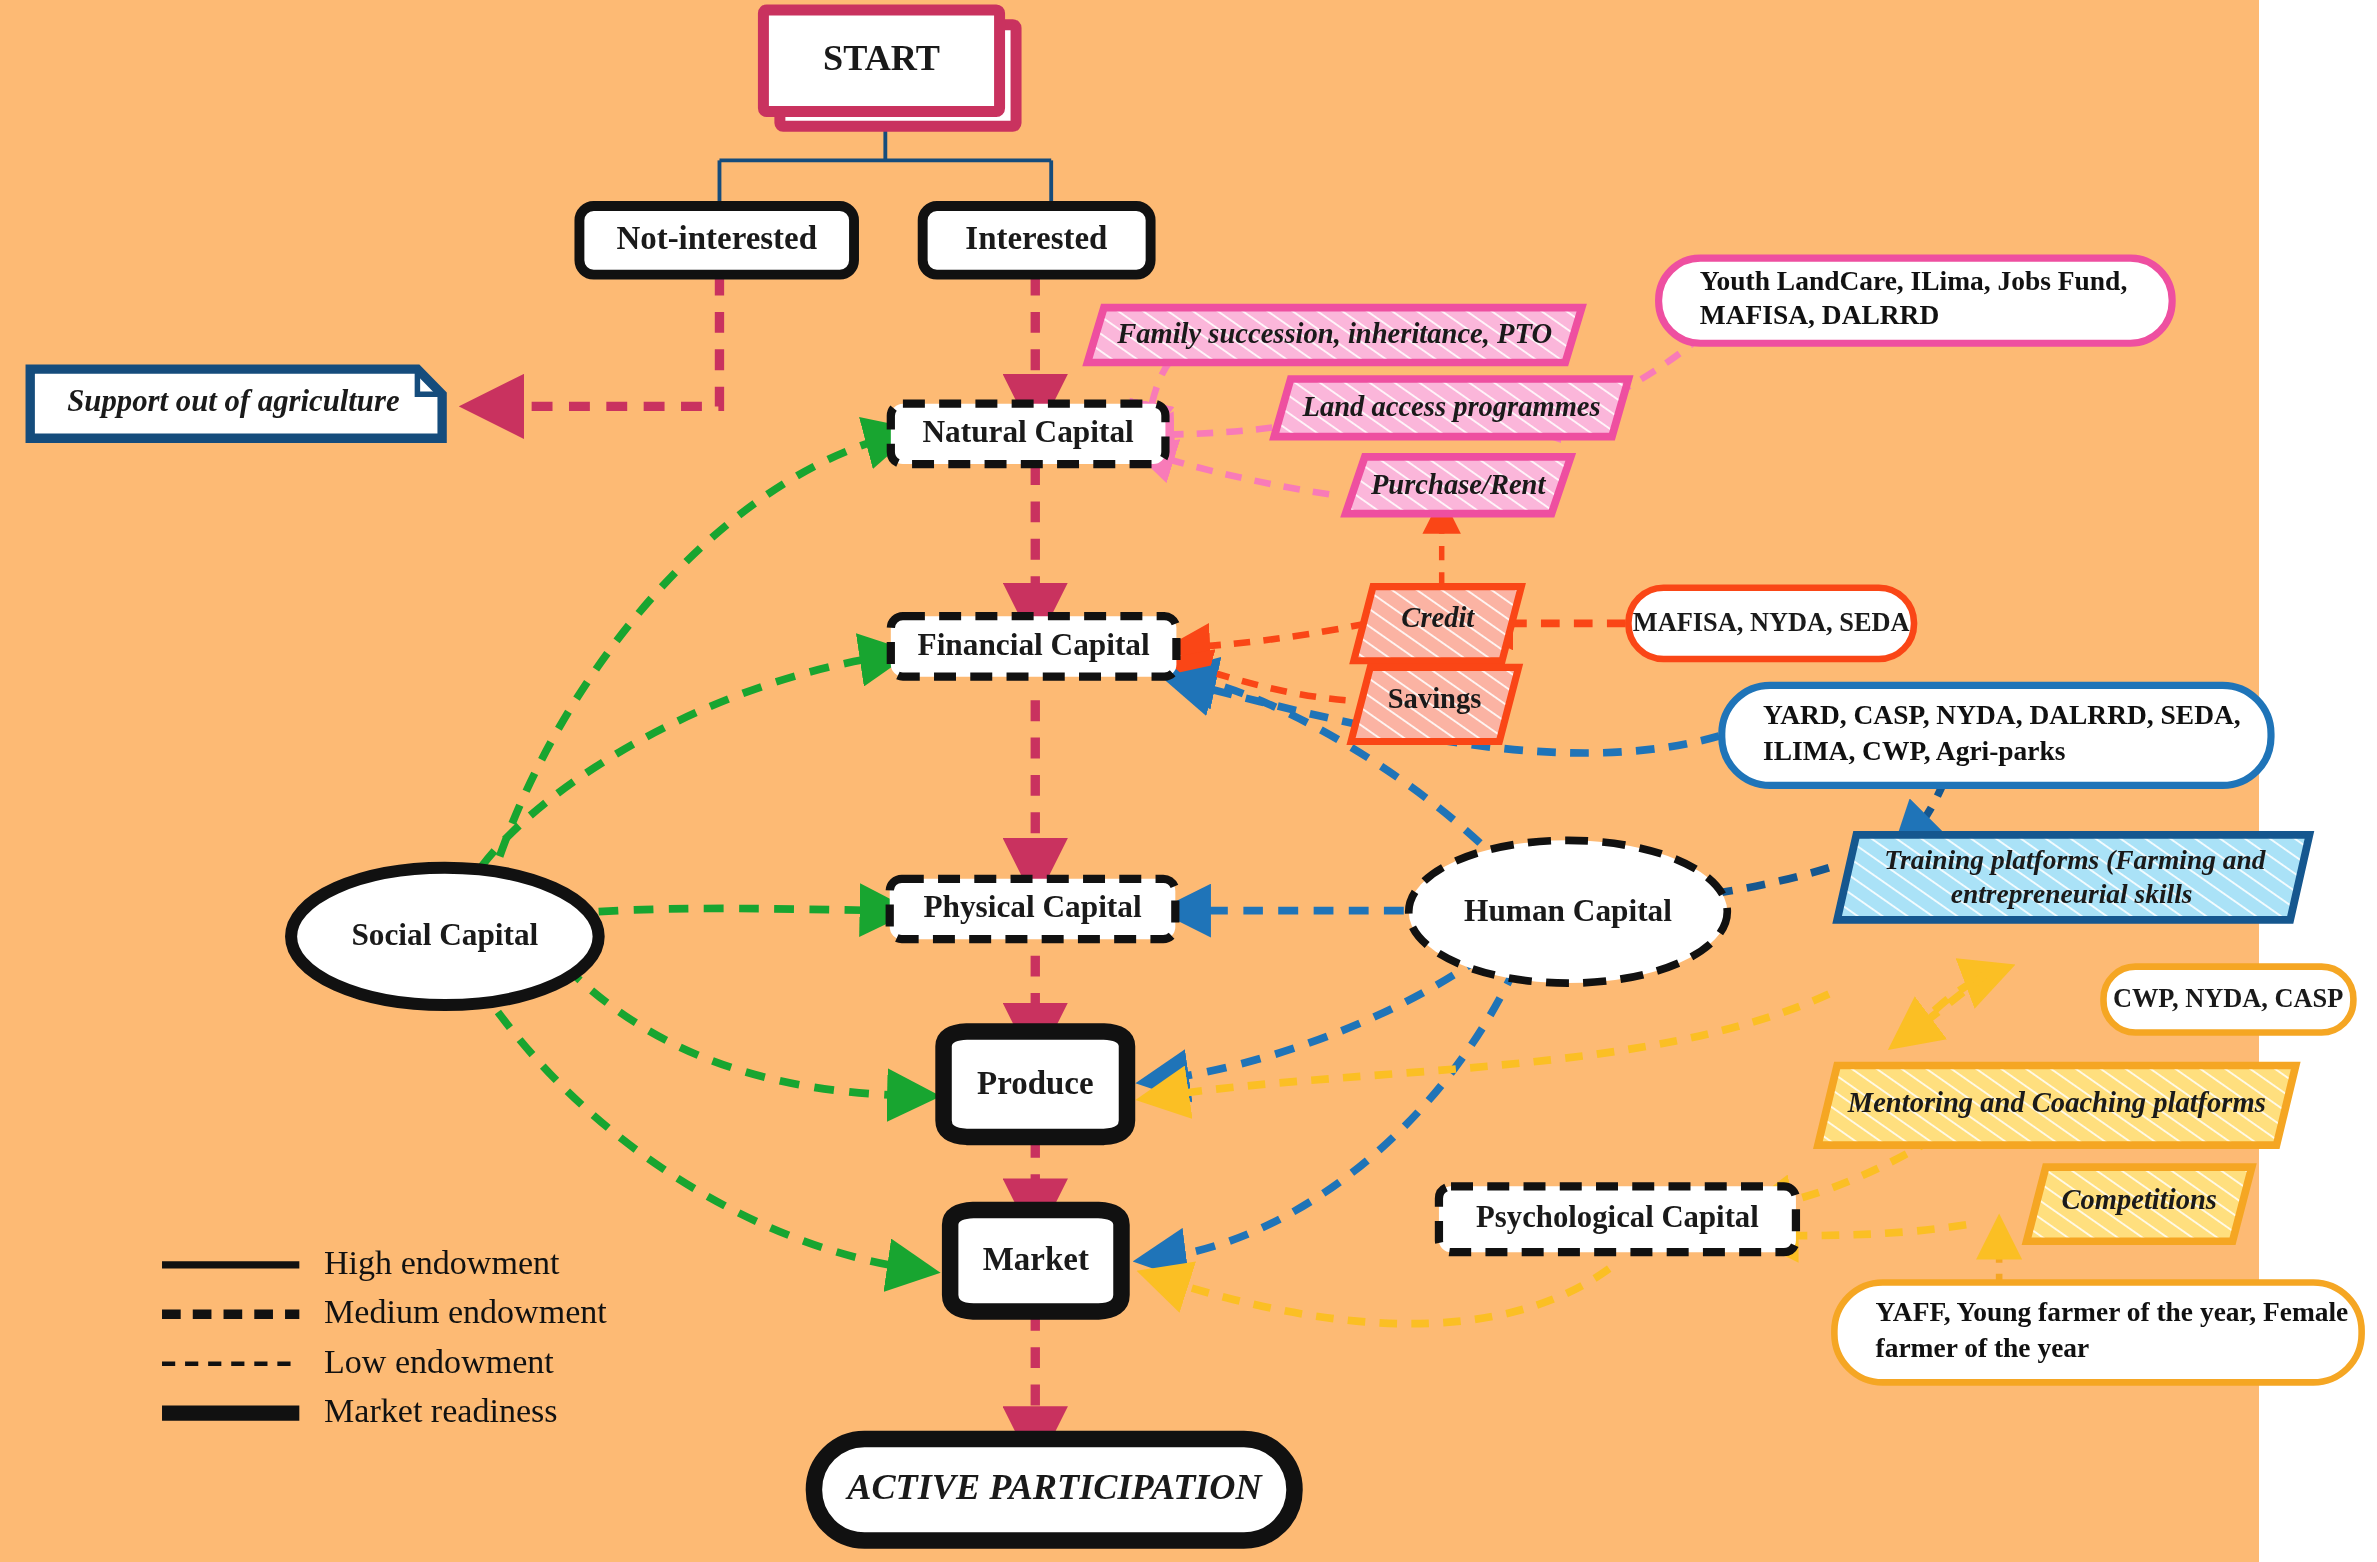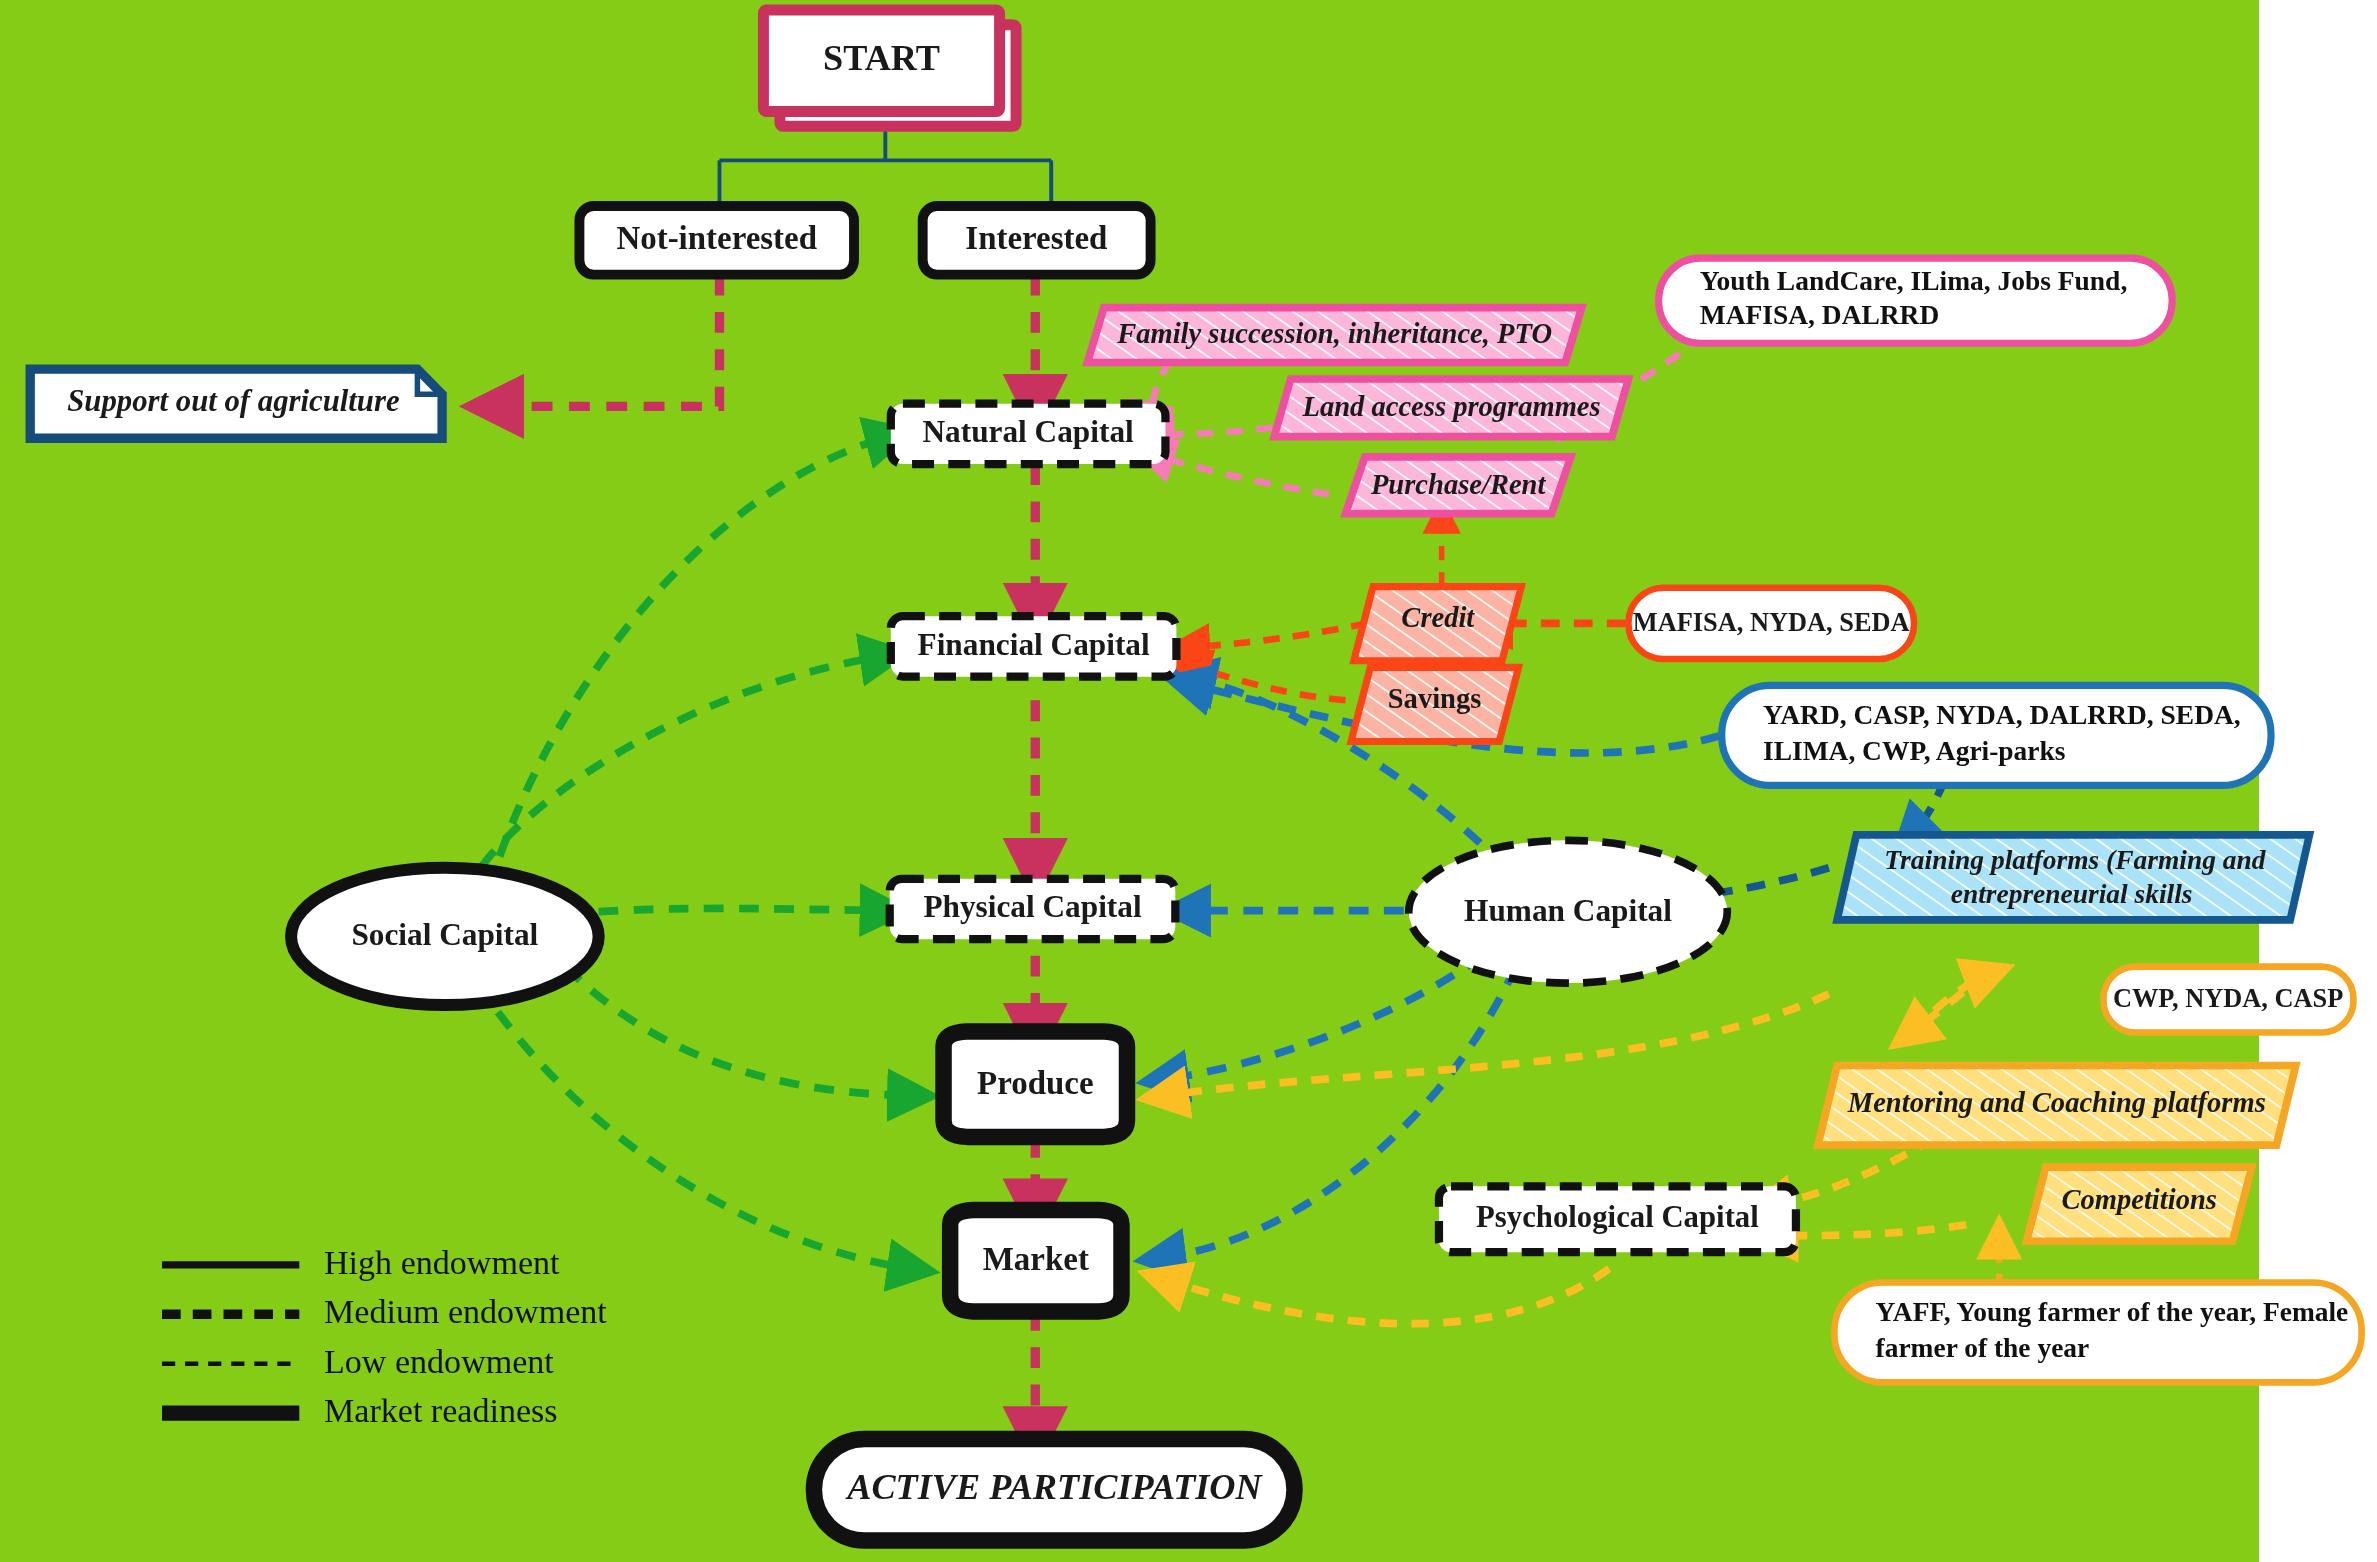--- a/index.html
+++ b/index.html
@@ -1,17 +1,17 @@
 <!DOCTYPE html>
 <html style="font-size:8.8px"><head>
 <meta charset="utf-8">
 <style>
   html,body{margin:0;padding:0;background:#ffffff;}
   body{width:2377px;height:1562px;overflow:hidden;font-family:"Liberation Serif",serif;}
-  #stage{position:relative;width:2259px;height:1562px;background:#84cc16;}
+  #stage{position:relative;width:2259px;height:1562px;background:#fdba74;}
   svg#canvas{position:absolute;left:0;top:0;width:2377px;height:1562px;}
   .nodeLabel{font-family:"Liberation Serif",serif;font-weight:bold;fill:#1a1a1a;text-anchor:middle;dominant-baseline:middle;}
   .ital{font-style:italic;}
   .legendText{font-family:"Liberation Serif",serif;font-size:62px;fill:#111;dominant-baseline:middle;}
 </style>
 </head>
 <body>
 
 <div id="stage">
 <svg id="canvas" viewBox="0 0 4328 2844" xmlns="http://www.w3.org/2000/svg">

